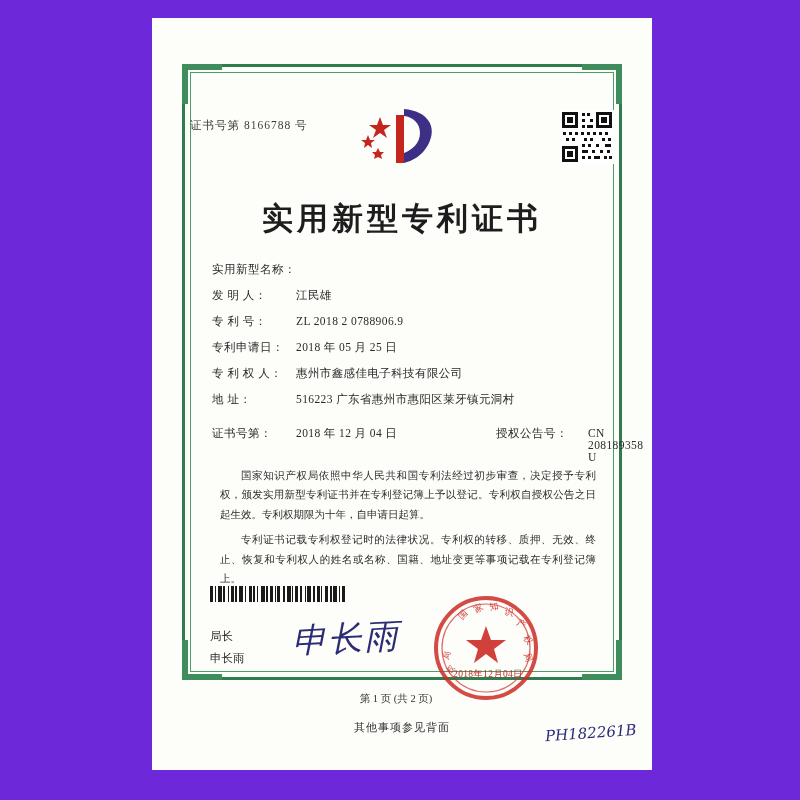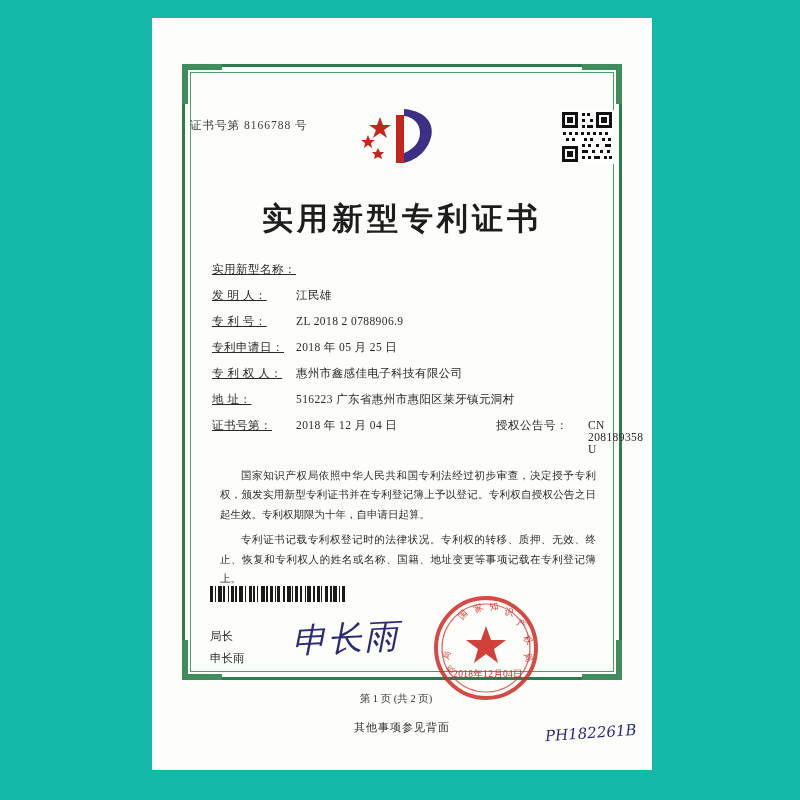--- a/index.html
+++ b/index.html
@@ -10,21 +10,21 @@
   body {
     width: 800px;
     height: 800px;
     font-family: "Liberation Serif", serif;
     overflow: hidden;
   }
   .page {
     position: relative;
     width: 800px;
     height: 800px;
-    background: #14b8a6;
+    background: #6d28d9;
   }
   
   .sheet {
     position: absolute;
     left: 152px;
     top: 18px;
     width: 500px;
     height: 752px;
     background: #fdfdfa;
   }
@@ -113,28 +113,28 @@
     display: flex;
     align-items: baseline;
     margin-bottom: 11px;
     font-size: 11.5px;
     color: #2a2a2a;
   }
   .field-label {
     width: 84px;
     flex: 0 0 84px;
     letter-spacing: 0.5px;
-    text-decoration: underline;
   }
   .field-value {
     flex: 1;
     letter-spacing: 0.4px;
   }
   .field-row.split .field-value {
     flex: 0 0 200px;
+    margin-top: 8px;
   }
   .field-label2 {
     flex: 0 0 92px;
     letter-spacing: 0.5px;
   }
   .field-value2 {
     flex: 1;
     letter-spacing: 0.4px;
   }
 

